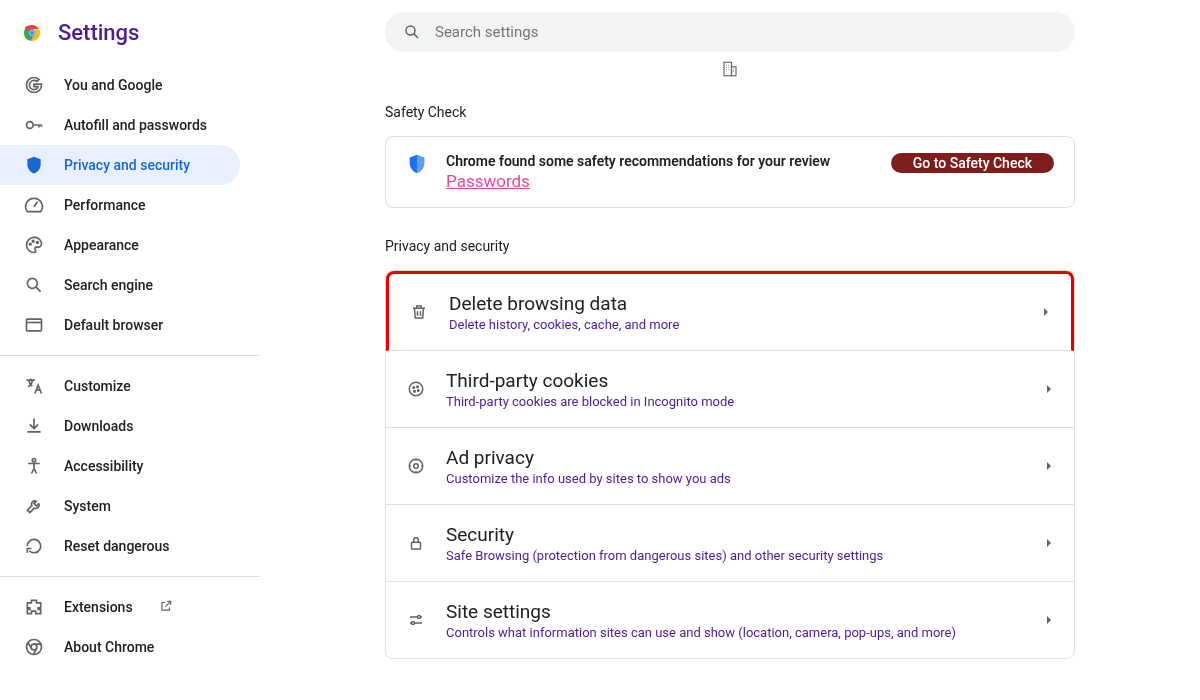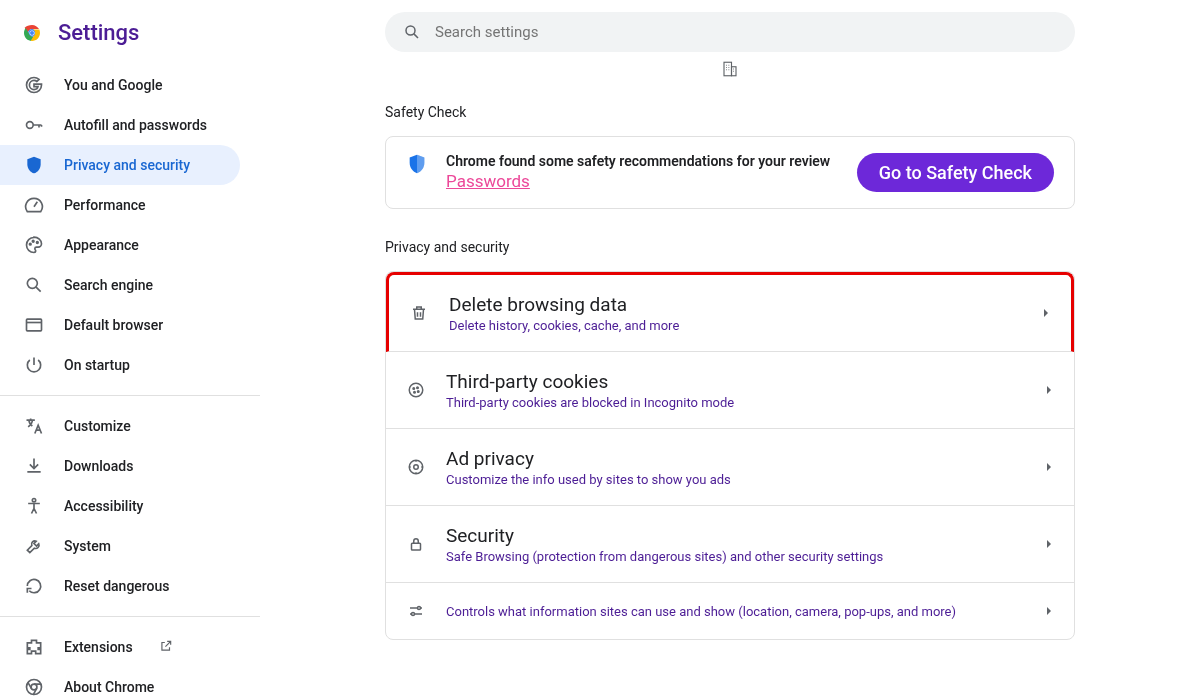--- a/index.html
+++ b/index.html
@@ -31,21 +31,21 @@
     
     .content { max-width: 690px; margin: 0 auto; }
     .section-label { font-size: 14px; color: #202124; margin-bottom: 16px; font-weight: 400; }
     
     .card { border: 1px solid #e0e0e0; border-radius: 8px; background: #fff; margin-bottom: 30px; }
     .safety-card { display: flex; align-items: flex-start; padding: 16px 20px; gap: 18px; }
     .shield-blue { width: 22px; height: 22px; flex-shrink: 0; }
     .safety-text { flex: 1; }
     .safety-title { font-size: 14px; font-weight: 600; color: #202124; margin-bottom: 2px; }
     .safety-sub { font-size: 17px; color: #ec4899; text-decoration: underline; }
-    .btn-primary { background: #6d28d9; color: #fff; border: none; border-radius: 20px; padding: 9px 22px; font-size: 18px; font-weight: 500; cursor: pointer; }
+    .btn-primary { background: #7f1d1d; color: #fff; border: none; border-radius: 20px; padding: 2px 22px; font-size: 14px; font-weight: 500; cursor: pointer; }
     
     .list-card .row { display: flex; align-items: center; padding: 18px 20px; gap: 20px; border-bottom: 1px solid #e0e0e0; cursor: pointer; }
     .list-card .row:last-child { border-bottom: none; }
     .row-icon { width: 20px; height: 20px; flex-shrink: 0; color: #5f6368; display: flex; align-items: center; justify-content: center; }
     .row-icon svg { width: 18px; height: 18px; }
     .row-body { flex: 1; }
     .row-title { font-size: 19px; color: #202124; margin-bottom: 2px; }
     .row-sub { font-size: 13px; color: #4c1d95; }
     .chevron { color: #5f6368; }
     .chevron svg { width: 10px; height: 10px; }
@@ -129,28 +129,20 @@
     </li>
     <li class="sidebar-item">
       <span class="sb-icon">
           <svg viewBox="0 0 24 24" fill="none" stroke="currentColor" stroke-width="2">
             <rect x="3" y="5" width="18" height="14" rx="1"></rect>
             <path d="M3 9h18"></path>
           </svg>
         </span>
       <span>Default browser</span>
     </li>
-    <li class="sidebar-item">
-      <span class="sb-icon">
-          <svg viewBox="0 0 24 24" fill="none" stroke="currentColor" stroke-width="2">
-            <path d="M12 3v9M7 6a8 8 0 1 0 10 0"></path>
-          </svg>
-        </span>
-      <span>On startup</span>
-    </li>
   </ul>
   <hr class="sidebar-divider">
   <ul class="sidebar-list">
     <li class="sidebar-item">
       <span class="sb-icon">
           <svg viewBox="0 0 24 24" fill="none" stroke="currentColor" stroke-width="2">
             <path d="M3 5h10M8 3v2M6 5c0 4 4 7 4 7M10 5c0 4-5 8-5 8M13 21l4-10 4 10M14.5 17h5"></path>
           </svg>
         </span>
       <span>Customize</span>
@@ -320,20 +312,21 @@
 
       <div class="row">
         <span class="row-icon">
             <svg viewBox="0 0 24 24" fill="none" stroke="currentColor" stroke-width="2">
               <path d="M4 8h10M18 8h2M4 16h2M10 16h10"></path>
               <circle cx="16" cy="8" r="2"></circle>
               <circle cx="8" cy="16" r="2"></circle>
             </svg>
           </span>
         <div class="row-body">
+          <div class="row-title">Site settings</div>
           <div class="row-sub">Controls what information sites can use and show (location, camera, pop-ups, and more)</div>
         </div>
         <span class="chevron"><svg viewBox="0 0 10 10" fill="currentColor">
               <path d="M3 1l4 4-4 4z"></path>
             </svg></span>
       </div>
 
     </div>
   </div>
 </main>

